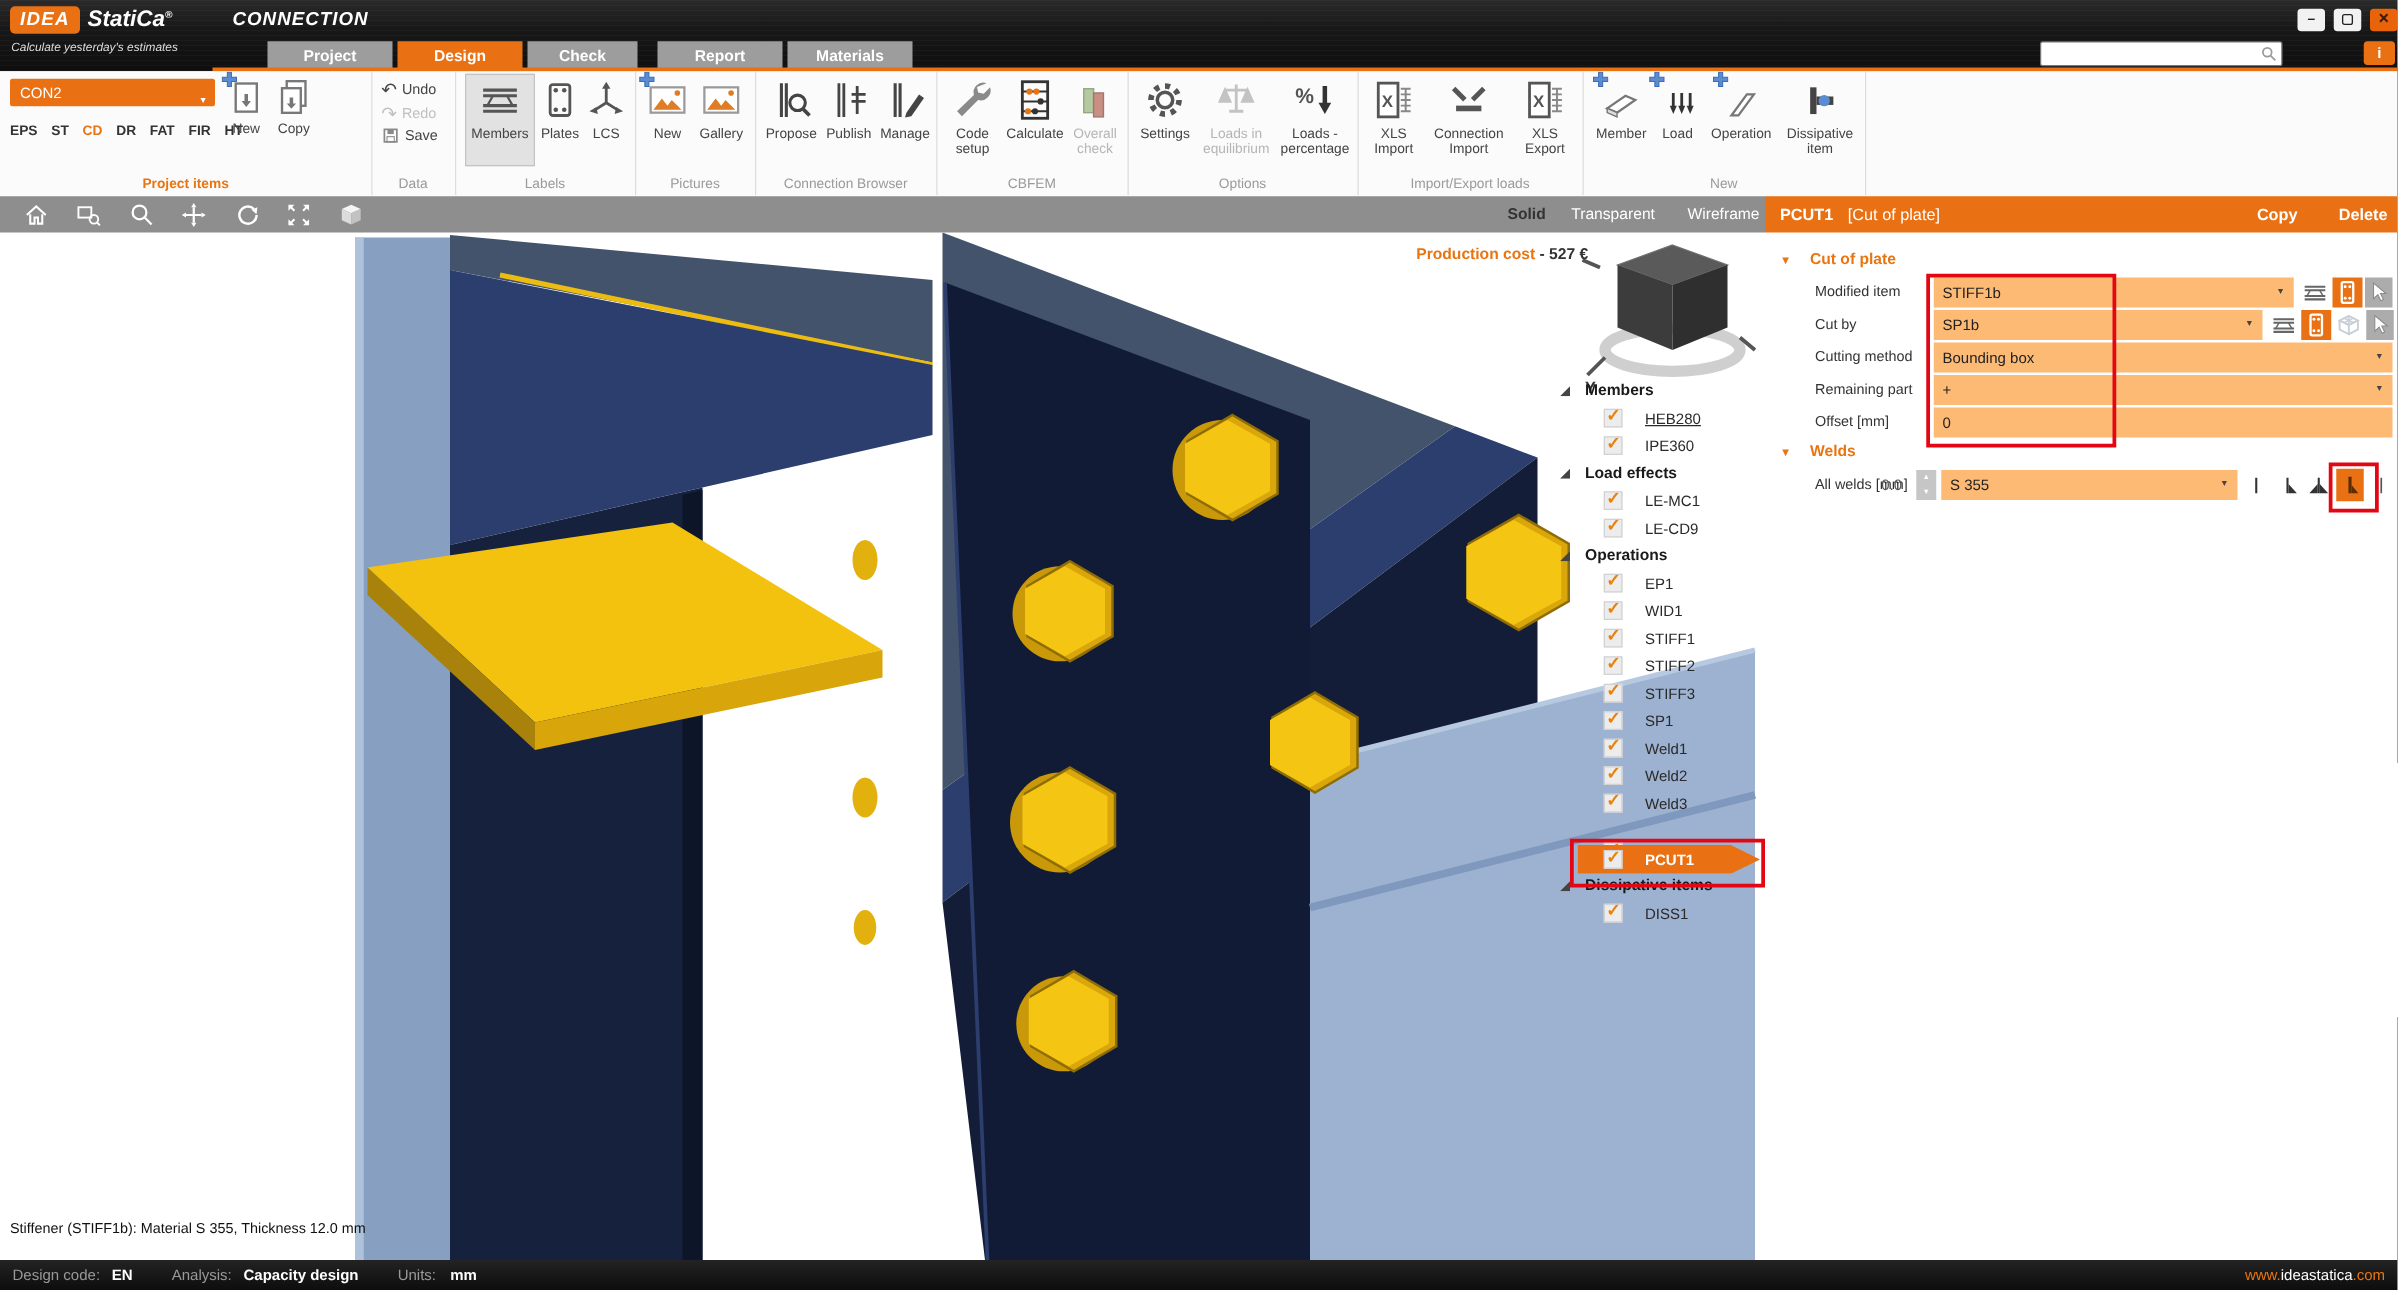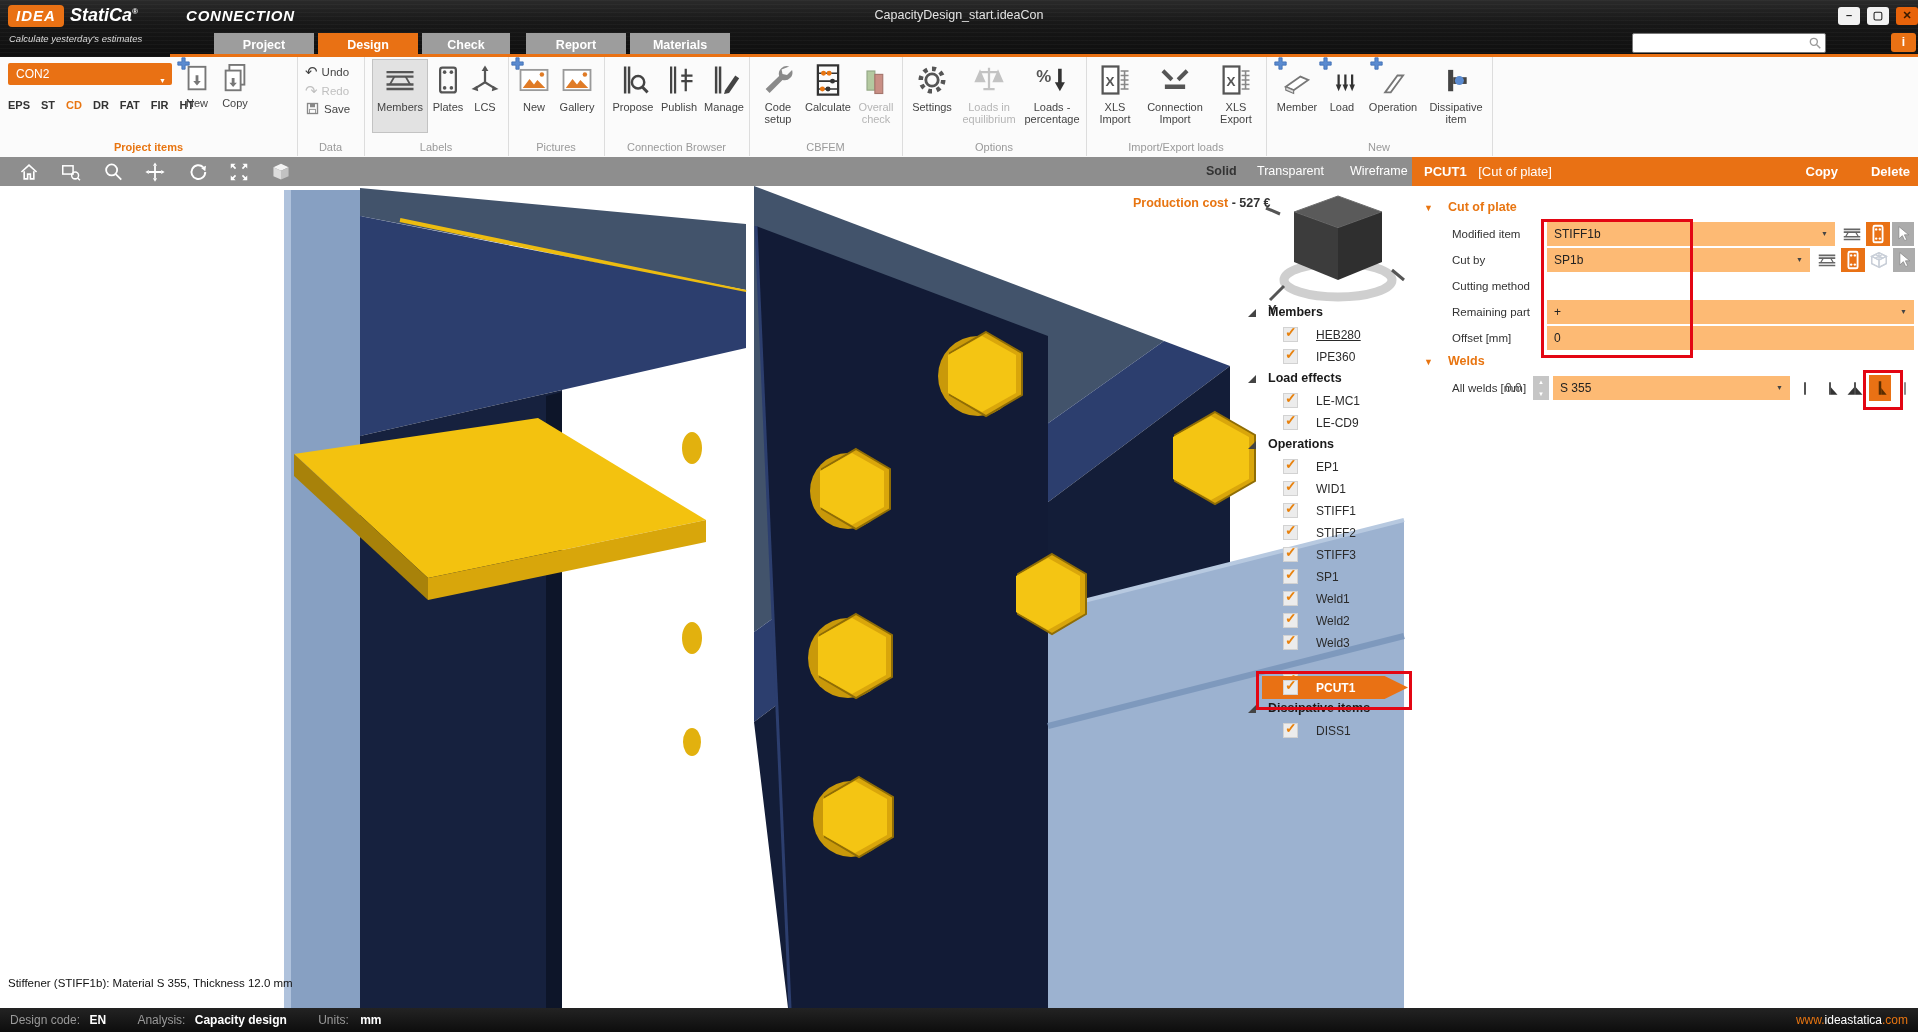--- a/index.html
+++ b/index.html
@@ -294,21 +294,20 @@
         </symbol>
     </defs>
   </svg>
 
   <div class="ab topband"></div>
   <div class="ab streaks"></div>
   <div class="ab logobox">IDEA</div>
   <div class="ab brand"><span>StatiCa</span><span class="reg">®</span></div>
   <div class="ab product">CONNECTION</div>
   <div class="ab tagline">Calculate yesterday's estimates</div>
-  <div class="ab doctitle">CapacityDesign_start.ideaCon</div>
   <div class="ab winbtn" style="left:1838px;">–</div>
   <div class="ab winbtn" style="left:1867px;">▢</div>
   <div class="ab winbtn" style="left:1896px;background:#E8630A;color:#3a1a00;">✕</div>
 
   <div class="ab tab" style="left:214px;width:100px;">Project</div>
   <div class="ab tab active" style="left:318px;width:100px;">Design</div>
   <div class="ab tab" style="left:422px;width:88px;">Check</div>
   <div class="ab tab" style="left:526px;width:100px;">Report</div>
   <div class="ab tab" style="left:630px;width:100px;">Materials</div>
   <div class="ab orangeline"></div>
@@ -827,20 +826,22 @@
         <use href="#ic-mesh-s"></use>
       </svg>
     </div>
   <div class="ibtn gray ab" style="left:1893px;top:248px;width:22px;">
     <svg width="20" height="20" viewBox="0 0 24 24">
         <use href="#ic-cursor"></use>
       </svg>
     </div>
 
   <div class="prow-label ab" style="top:274px;">Cutting method</div>
+  <div class="pfield ab" style="left:1547px;top:274px;width:367px;">
+    <span>Bounding box</span><span class="caret2" style="line-height:24px;">▼</span></div>
 
   <div class="prow-label ab" style="top:300px;">Remaining part</div>
   <div class="pfield ab" style="left:1547px;top:300px;width:367px;">
     <span>+</span><span class="caret2" style="line-height:24px;">▼</span></div>
 
   <div class="prow-label ab" style="top:326px;">Offset [mm]</div>
   <div class="pfield ab" style="left:1547px;top:326px;width:367px;">
     <span>0</span></div>
 
   <span class="sectri ab" style="left:1424px;top:357px;">▼</span>

